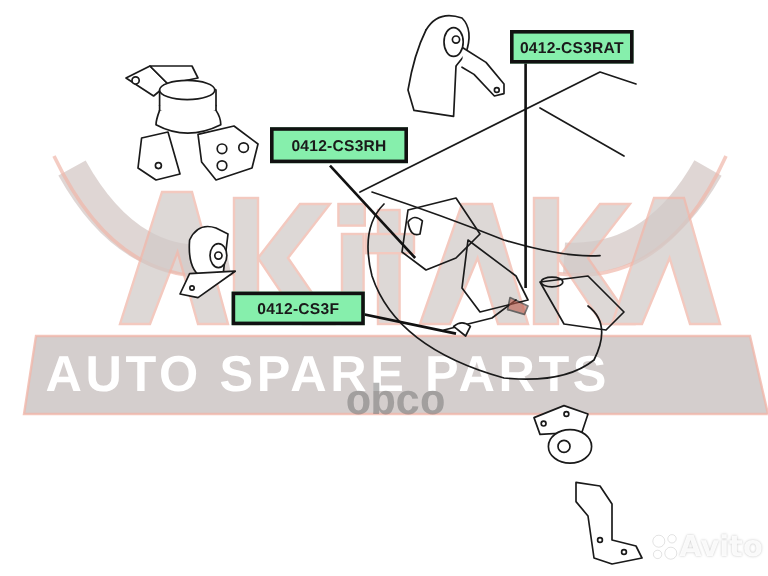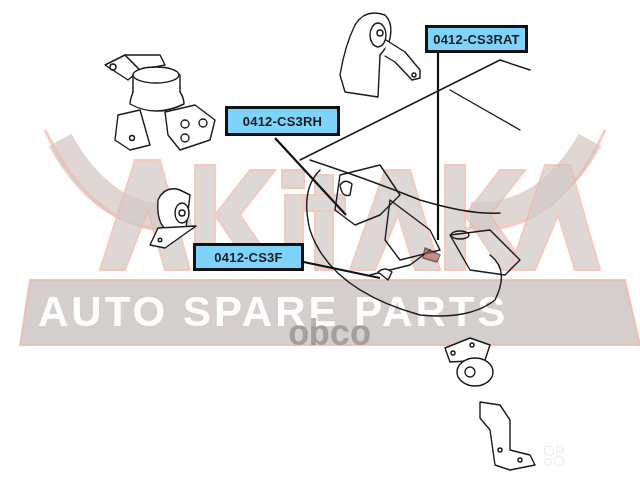--- a/index.html
+++ b/index.html
@@ -1,18 +1,18 @@
 <!DOCTYPE html>
 <html><head>
 <meta charset="utf-8">
 <style>
   html,body{margin:0;padding:0;background:#fff;}
   #stage{position:relative;width:640px;height:480px;overflow:hidden;background:#ffffff;font-family:"Liberation Sans",sans-serif;}
   svg.layer{position:absolute;left:0;top:0;width:640px;height:480px;}
-  .label{position:absolute;background:#7dd3fc;border:3px solid #111;box-sizing:border-box;
+  .label{position:absolute;background:#86efac;border:3px solid #111;box-sizing:border-box;
          font-family:"Liberation Sans",sans-serif;font-weight:bold;font-size:13px;color:#1a1a1a;
          display:flex;align-items:center;justify-content:center;letter-spacing:0.2px;}
   .wm-band-text{position:absolute;font-family:"Liberation Sans",sans-serif;font-weight:bold;
         color:#ffffff;font-size:42px;letter-spacing:3px;white-space:nowrap;}
   .wm-obco{position:absolute;font-family:Liberation Mono, monospace;font-weight:bold;font-size:36px;
         color:rgba(120,120,120,0.55);letter-spacing:-1px;}
   .wm-avito{position:absolute;font-family:"DejaVu Sans",sans-serif;font-weight:bold;font-size:24px;
         color:rgba(255,255,255,0.9);text-shadow:0 0 2px rgba(0,0,0,0.25);}
 </style>
 </head>
@@ -127,13 +127,14 @@
   <div class="label" style="left:193px;top:243px;width:111px;height:28px;">0412-CS3F</div>
 
   <svg class="layer" viewBox="0 0 640 480">
     <g fill="rgba(255,255,255,0.92)" stroke="rgba(0,0,0,0.12)" stroke-width="0.8">
       <circle cx="549" cy="451" r="5"></circle>
       <circle cx="560" cy="449" r="3.5"></circle>
       <circle cx="548" cy="462" r="3.5"></circle>
       <circle cx="559" cy="461" r="5"></circle>
     </g>
   </svg>
+  <div class="wm-avito" style="left:566px;top:441px;">Avito</div>
 </div>
 
 </body></html>

